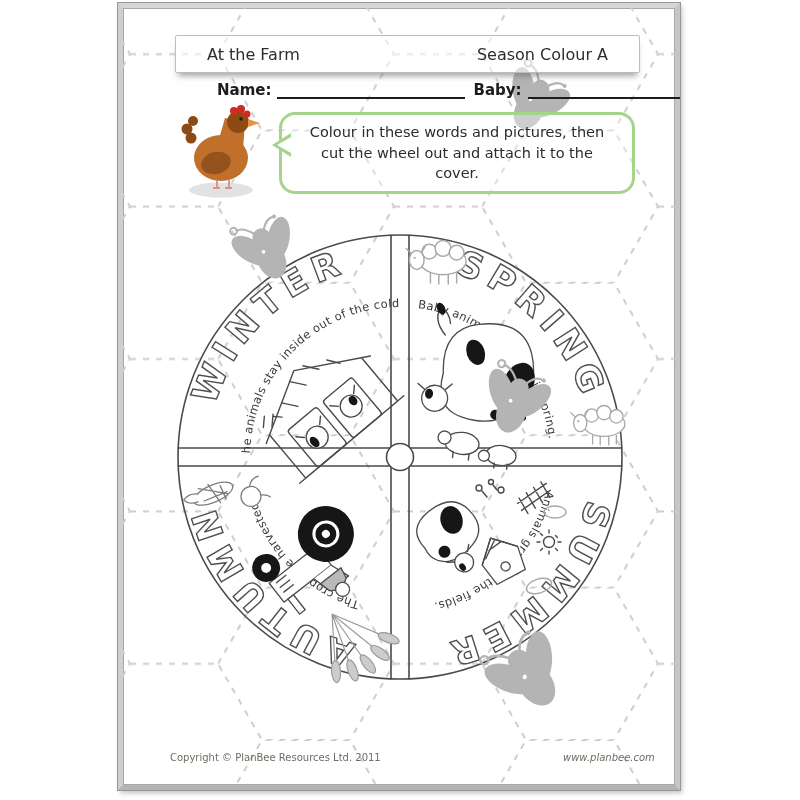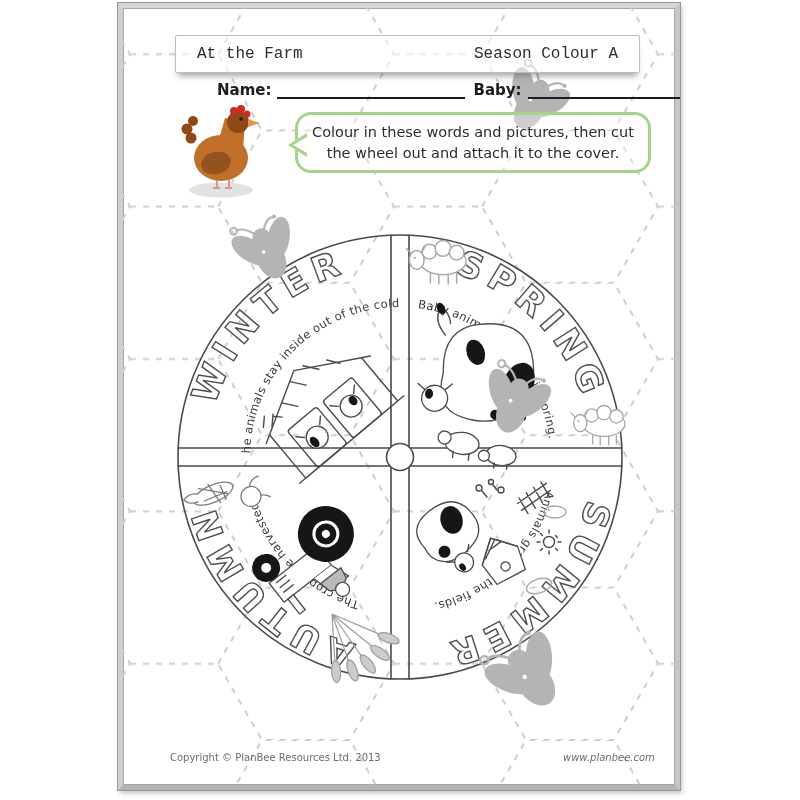--- a/index.html
+++ b/index.html
@@ -16,36 +16,36 @@
     box-shadow:0 0 0 1px #979797, inset 0 0 0 1px #a8a8a8, 2px 3px 5px rgba(0,0,0,.25);
   }
   svg.bg, svg.art { position:absolute; left:0; top:0; width:552px; height:777px; }
 
   .header-box {
     position:absolute; left:52px; top:27px; width:465px; height:38px;
     box-sizing:border-box; border:1px solid #bdbdbd; border-radius:2px;
     background:rgba(255,255,255,.55);
     box-shadow:0 6px 6px -3px rgba(105,105,105,.6);
     display:flex; justify-content:space-between; align-items:center;
-    padding:0 21px; font-size:16px; color:#2d2d2d;font-family:Liberation Mono, monospace;
+    padding:0 31px; font-size:16px; color:#2d2d2d;
   }
   .name-row {
     position:absolute; left:49px; top:73px; width:472px;
     display:flex; align-items:flex-end;
     font-weight:bold; font-size:15px; color:#1c1c1c;margin-left:45px;
   }
   .u-line { border-bottom:2px solid #1c1c1c; height:14px; }
   .u-name { width:188px; margin:0 8px 0 6px; }
   .u-date { width:152px; margin-left:6px; }
 
   .bubble {
-    position:absolute; left:172px; top:104px; width:356px; box-sizing:border-box;
+    position:absolute; left:156px; top:104px; width:356px; box-sizing:border-box;
     border:3px solid #a5d48d; border-radius:16px;
     background:rgba(255,255,255,.35);
-    padding:7px 4px; text-align:center;
+    padding:7px 24px; text-align:center;
     font-size:14.5px; line-height:1.42; color:#2c2c2c;
   }
   .bubble:before {
     content:""; position:absolute; left:-22px; top:18px;
     border:12px solid transparent; border-right:19px solid #a5d48d;
   }
   .bubble:after {
     content:""; position:absolute; left:-13px; top:22px;
     border:8px solid transparent; border-right:14px solid #fdfefd;
   }
@@ -275,15 +275,15 @@
     <span>Name:</span>
     <span class="u-line u-name"></span>
     <span>Baby:</span>
     <span class="u-line u-date"></span>
   </div>
 
   <div class="bubble">
     <span>Colour in these words and pictures, then cut the wheel out and attach it to the cover.</span>
   </div>
 
-  <div class="footer-copy">Copyright © PlanBee Resources Ltd. 2013</div>
+  <div class="footer-copy">Copyright © PlanBee Resources Ltd. 2011</div>
   <div class="footer-web">www.planbee.com</div>
 </div>
 
 </body></html>

